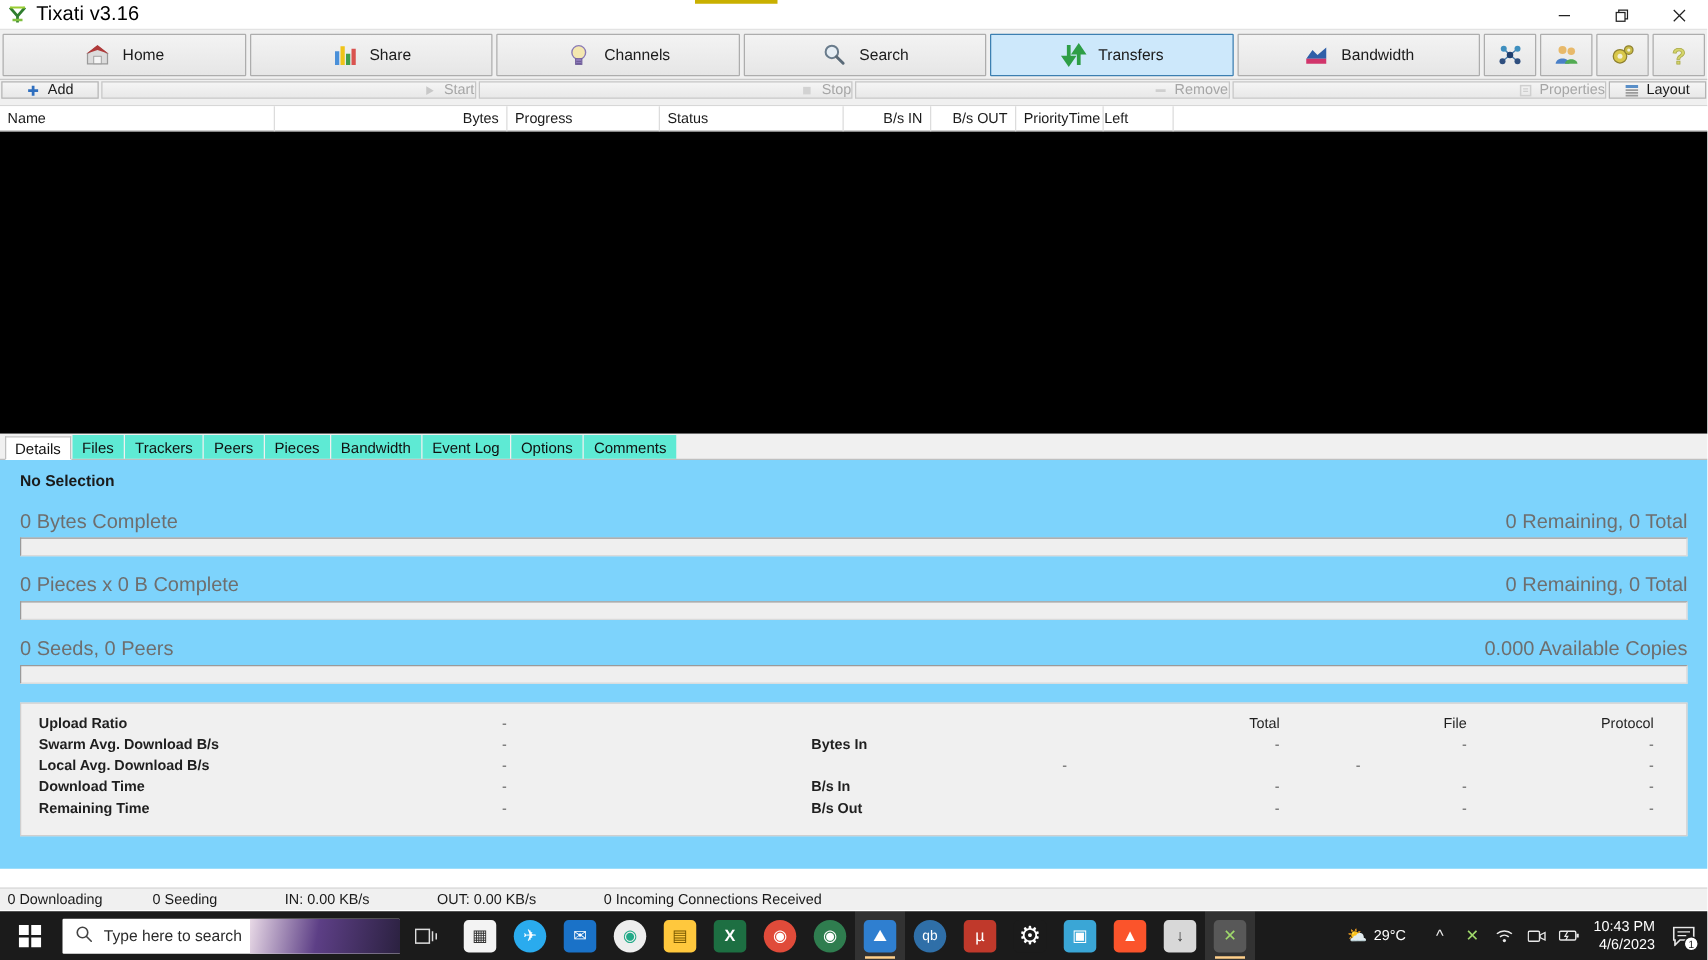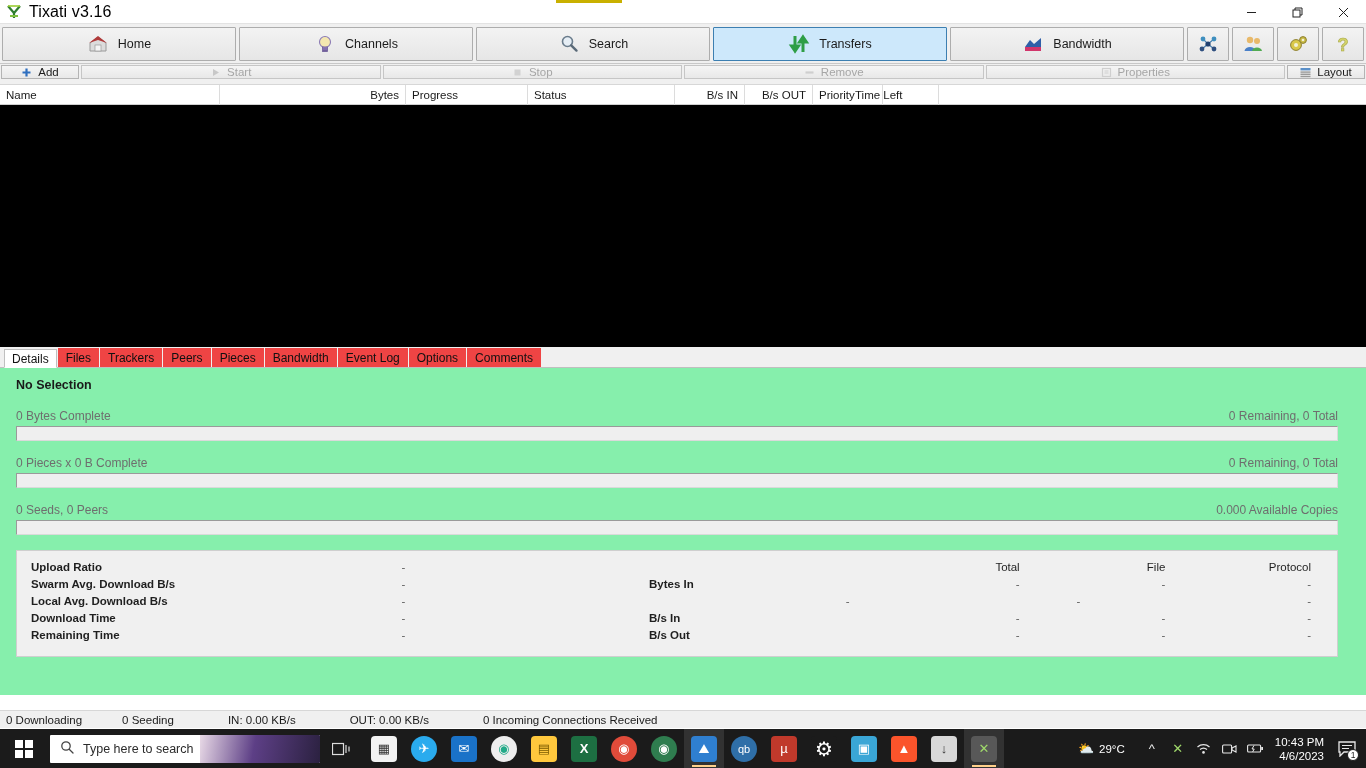--- a/index.html
+++ b/index.html
@@ -76,21 +76,21 @@
   .abtn {
     background: linear-gradient(#f5f5f5, #e8e8e8);
     border: 1px solid #b4b4b4;
     display: flex; align-items: center; justify-content: center;
     gap: 6px;
     font-size: 11.5px; color: #1b1b1b;
     height: 14px;
   }
   .abtn.dim { color: #a6a6a6; border-color: #c6c6c6; }
   #btn-add { width: 78px; flex: 0 0 78px; }
-  .abtn.grow { flex: 1 1 0; }
+  .abtn.grow { flex: 1 1 0; justify-content: flex-end; }
   #btn-layout { width: 78px; flex: 0 0 78px; }
   .a-ico { width: 11px; height: 11px; position: relative; flex: 0 0 auto; }
 
   
   #listhead {
     height: 20px; width: 100%;
     background: #ffffff;
     border-bottom: 1px solid #d0d0d0;
     position: relative;
   }
@@ -112,43 +112,43 @@
     height: 21px; width: 100%;
     background: #f0f0f0;
     display: flex; align-items: flex-end;
     padding-left: 4px;
     border-bottom: 1px solid #bfbfbf;
   }
   .tab {
     height: 19px; padding: 0 7px;
     font-size: 12px; color: #111;
     display: flex; align-items: center;
-    background: #ef4444;
+    background: #5eead4;
     border: 1px solid transparent;
     border-bottom: none;
     margin-right: 1px;
   }
   .tab.sel {
     background: #ffffff;
     border: 1px solid #bfbfbf;
     border-bottom: 1px solid #ffffff;
     margin-bottom: -1px;
     position: relative; z-index: 2;
   }
 
   
   #details {
     width: 100%; height: 327px;
-    background: #86efac;
-    padding: 10px 28px 0 16px;
+    background: #7dd3fc;
+    padding: 10px 16px 0 16px;
     position: relative;
   }
   #nosel { font-size: 12.5px; font-weight: bold; color: #1a1a1a; margin-bottom: 17px; }
   .prow { margin-bottom: 15px; }
-  .prow-lbls { display: flex; justify-content: space-between; font-size: 12px; color: #6e6e6e; margin-bottom: 3px; }
+  .prow-lbls { display: flex; justify-content: space-between; font-size: 16px; color: #6e6e6e; margin-bottom: 3px; }
   .pbar {
     height: 15px; width: 100%;
     background: #efefef;
     border: 1px solid #9a9a9a;
     border-right-color: #dadada; border-bottom-color: #dadada;
   }
 
   #statbox {
     margin-top: 12px;
     border: 1px solid #cfcfcf;
@@ -270,20 +270,31 @@
     <span class="tbtn-ico">
       <svg width="22" height="22" viewBox="0 0 22 22">
         <path d="M3 10 L11 4 L19 10 L19 18 L3 18 Z" fill="#dcdcdc" stroke="#9a9a9a" stroke-width="1"></path>
         <path d="M2 10 L11 3 L20 10 L11 7 Z" fill="#b03a3a"></path>
         <rect x="8" y="12" width="6" height="6" fill="#f5f5f5" stroke="#9a9a9a" stroke-width=".7"></rect>
       </svg>
     </span>
     <span>Home</span>
   </div>
 
+  <div class="tbtn">
+    <span class="tbtn-ico">
+      <svg width="22" height="22" viewBox="0 0 22 22">
+        <rect x="3" y="8" width="3.4" height="11" fill="#4a90d9"></rect>
+        <rect x="7.4" y="4" width="3.4" height="15" fill="#f0c419"></rect>
+        <rect x="11.8" y="10" width="3.4" height="9" fill="#3f9e4d"></rect>
+        <rect x="16.2" y="6" width="3.4" height="13" fill="#d9534f"></rect>
+      </svg>
+    </span>
+    <span>Share</span>
+  </div>
 
   <div class="tbtn">
     <span class="tbtn-ico">
       <svg width="22" height="22" viewBox="0 0 22 22">
         <circle cx="11" cy="9" r="5.5" fill="#f4e7b0" stroke="#8a7ab5" stroke-width="1.1"></circle>
         <rect x="8.5" y="14" width="5" height="4.5" fill="#9b86c8" stroke="#6c5a96" stroke-width=".8"></rect>
         <path d="M9 16 H13 M9 17.6 H13" stroke="#5a4a82" stroke-width=".7"></path>
       </svg>
     </span>
     <span>Channels</span>

